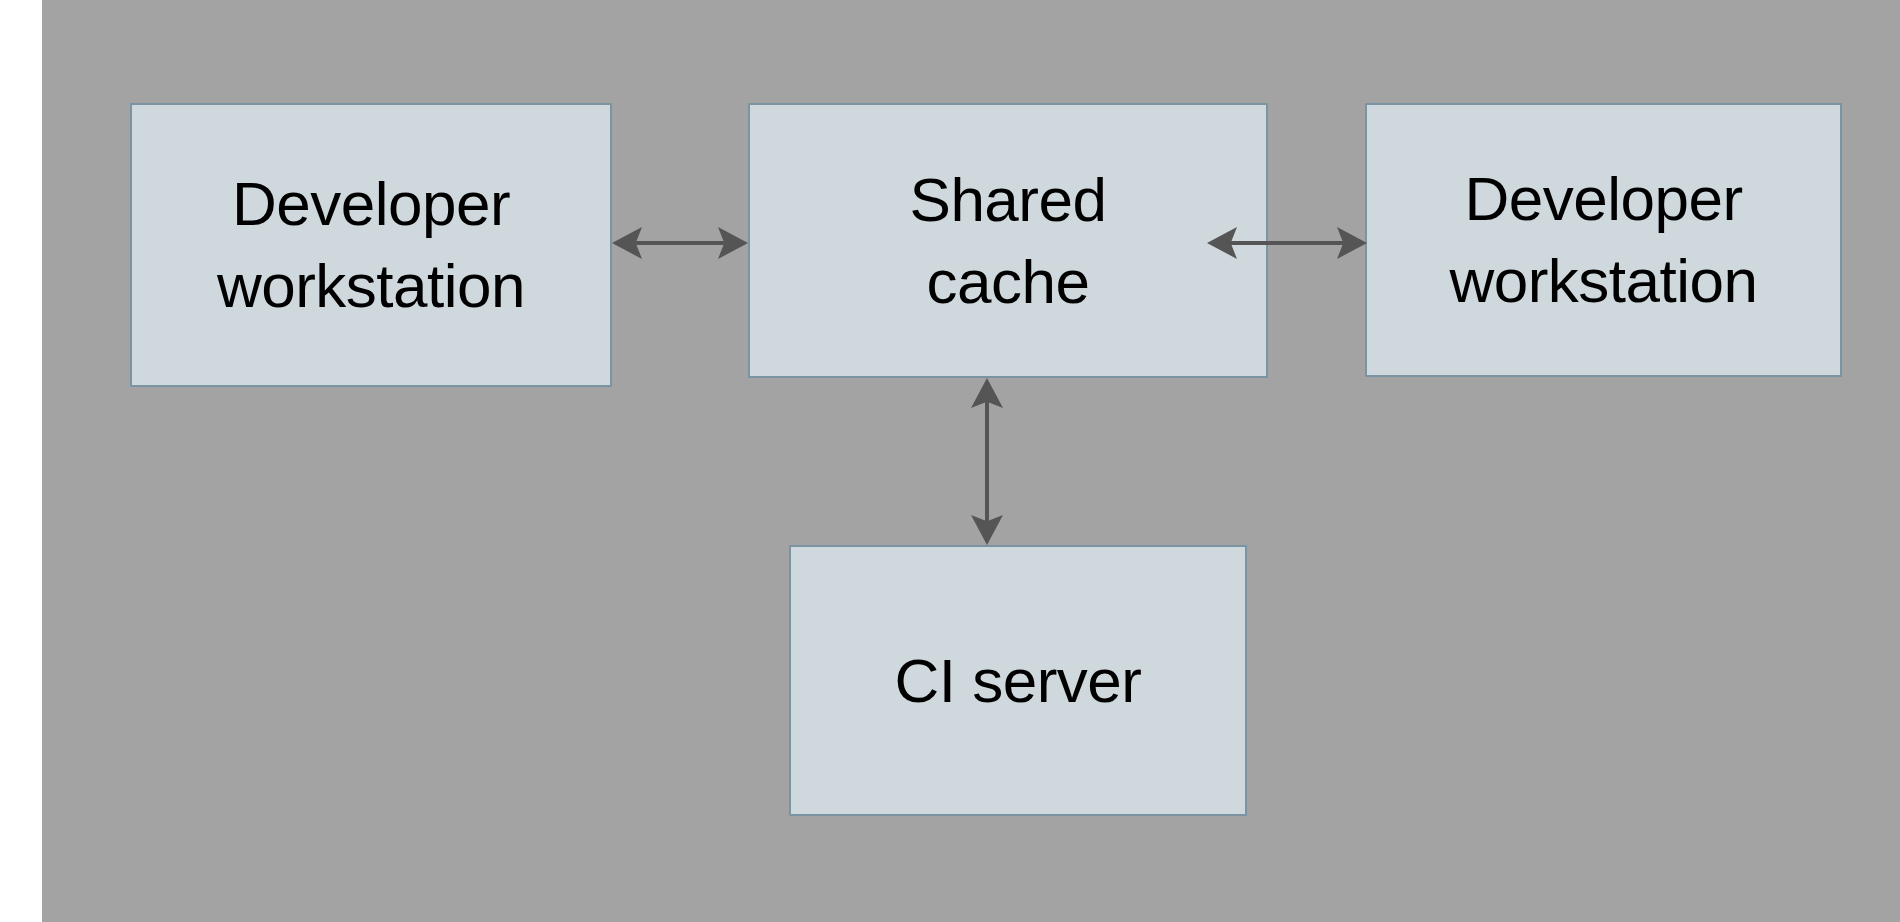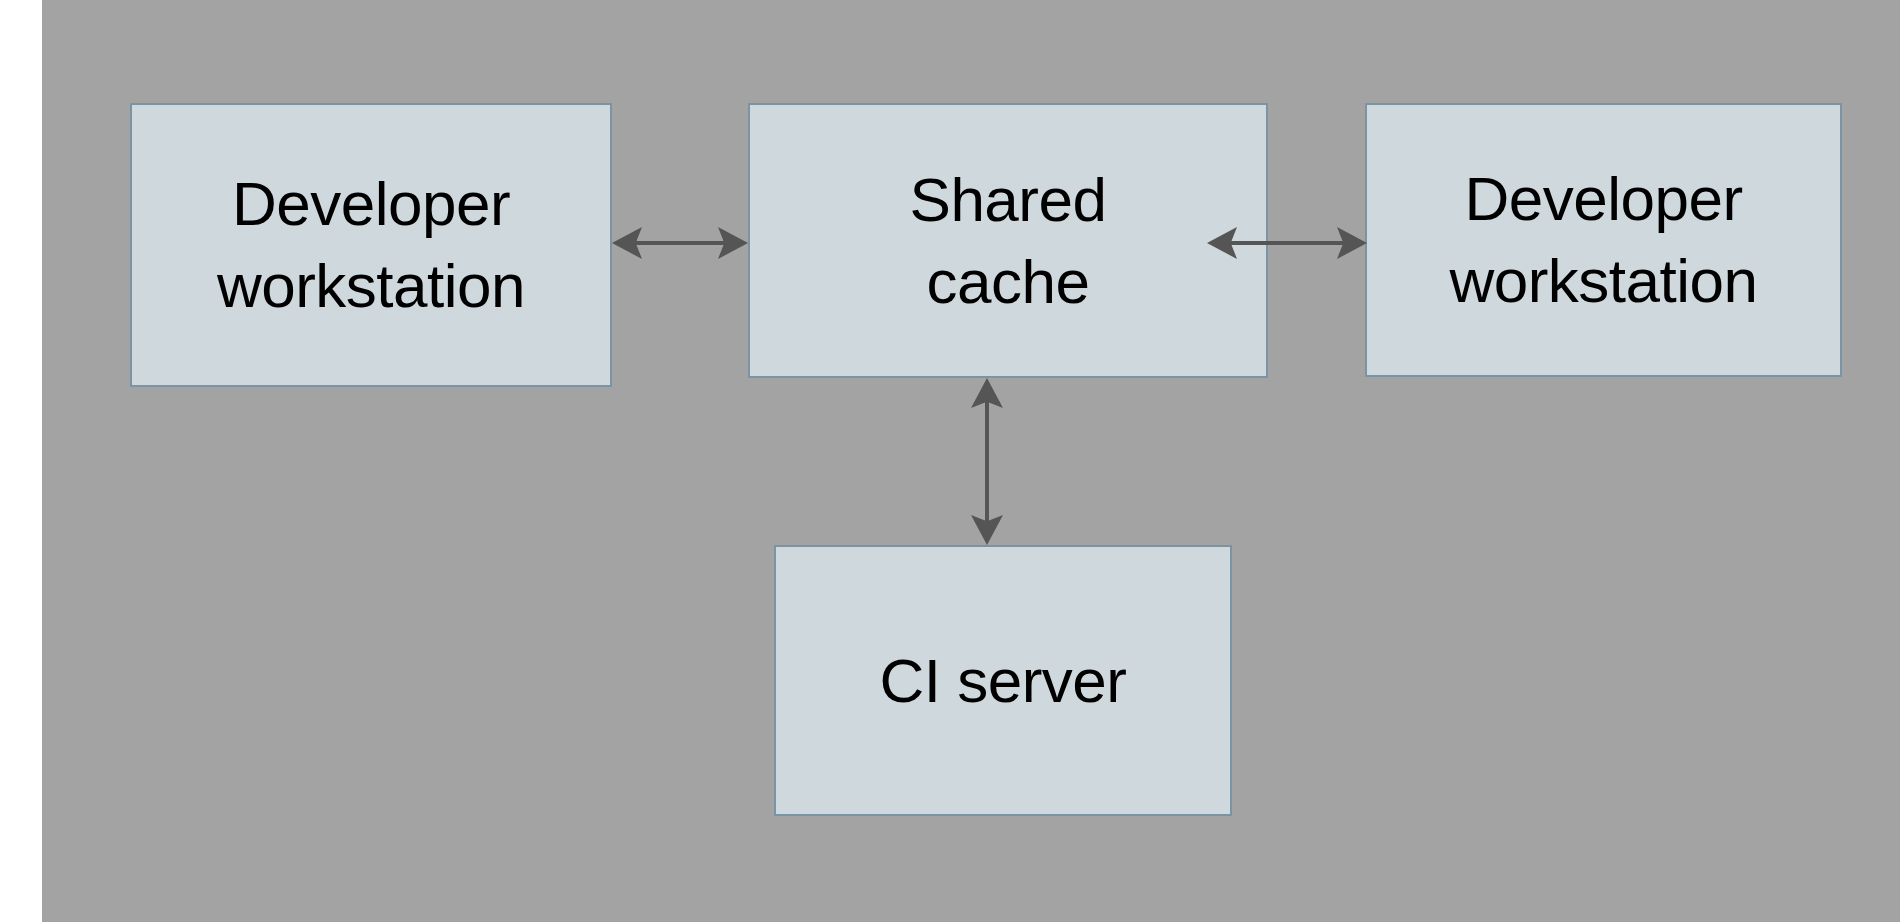--- a/index.html
+++ b/index.html
@@ -35,21 +35,21 @@
     font-size: 62px;
     font-weight: 400;
     line-height: 1.32;
     letter-spacing: -0.5px;
     white-space: pre-line;
     padding: 0 14px;
   }
   .node-dev-left   { left: 88px;   top: 103px; width: 482px; height: 284px; }
   .node-cache      { left: 706px;  top: 103px; width: 520px; height: 275px; }
   .node-dev-right  { left: 1323px; top: 103px; width: 477px; height: 274px; }
-  .node-ci         { left: 732px;  top: 545px; width: 458px; height: 271px; }
+  .node-ci         { left: 747px;  top: 545px; width: 458px; height: 271px; }
 
   .edge {
     position: absolute;
     overflow: visible;
     pointer-events: none;
   }
   .edge-h-left  { left: 566px;  top: 212px; width: 144px; height: 62px; }
   .edge-h-right { left: 1161px; top: 212px; width: 168px; height: 62px; }
   .edge-v-cache-ci { left: 914px; top: 374px; width: 62px; height: 175px; }
 

